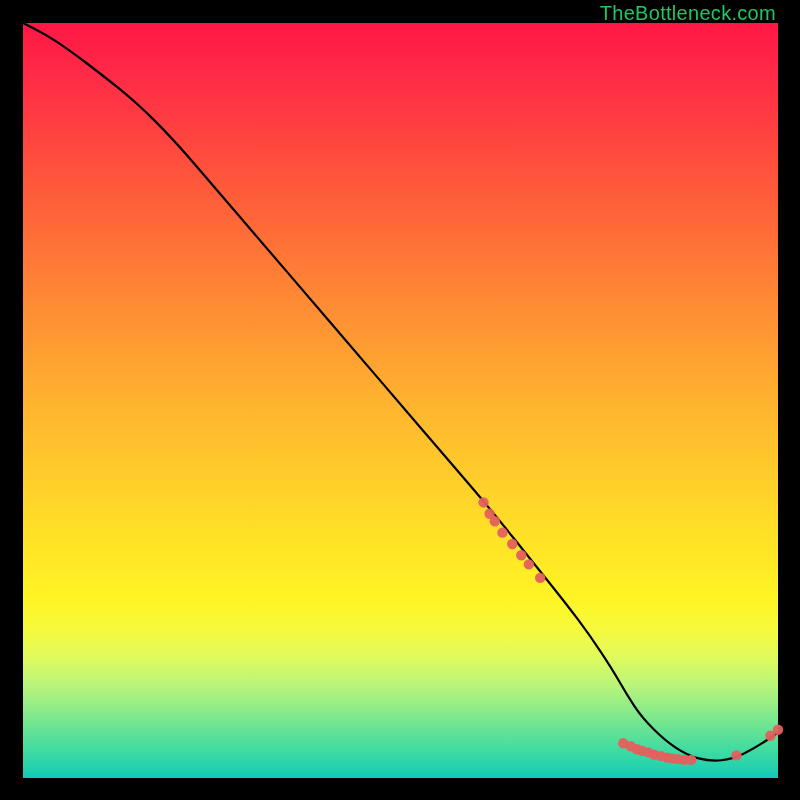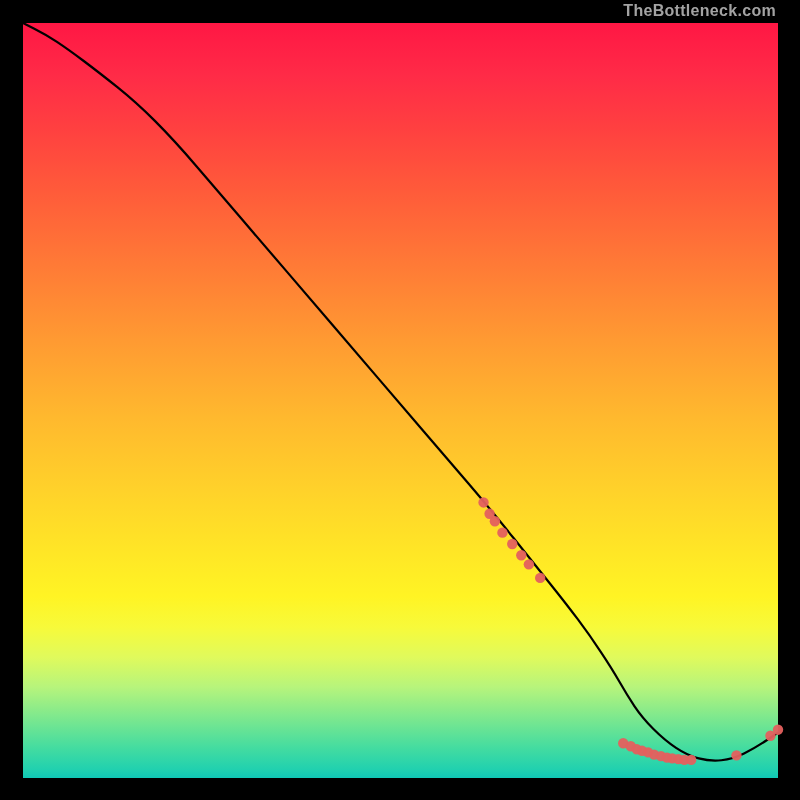--- a/index.html
+++ b/index.html
@@ -49,26 +49,25 @@
     left: 0;
     top: 0;
     width: 755px;
     height: 755px;
     overflow: visible;
   }
   .watermark {
     position: absolute;
     top: 2px;
     right: 24px;
-    color: #a3a3a3;
-    font-size: 16px;
+    color: #22c55e;
+    font-size: 20px;
     font-family: Arial, Helvetica, sans-serif;
     letter-spacing: 0.3px;
     user-select: none;
-    font-weight: bold;
   }
 </style>
 </head>
 <body>
 
 <div class="stage">
   <div class="watermark">TheBottleneck.com</div>
 
   <div class="plot">
     <svg class="curve" viewBox="0 0 755 755" preserveAspectRatio="none">

